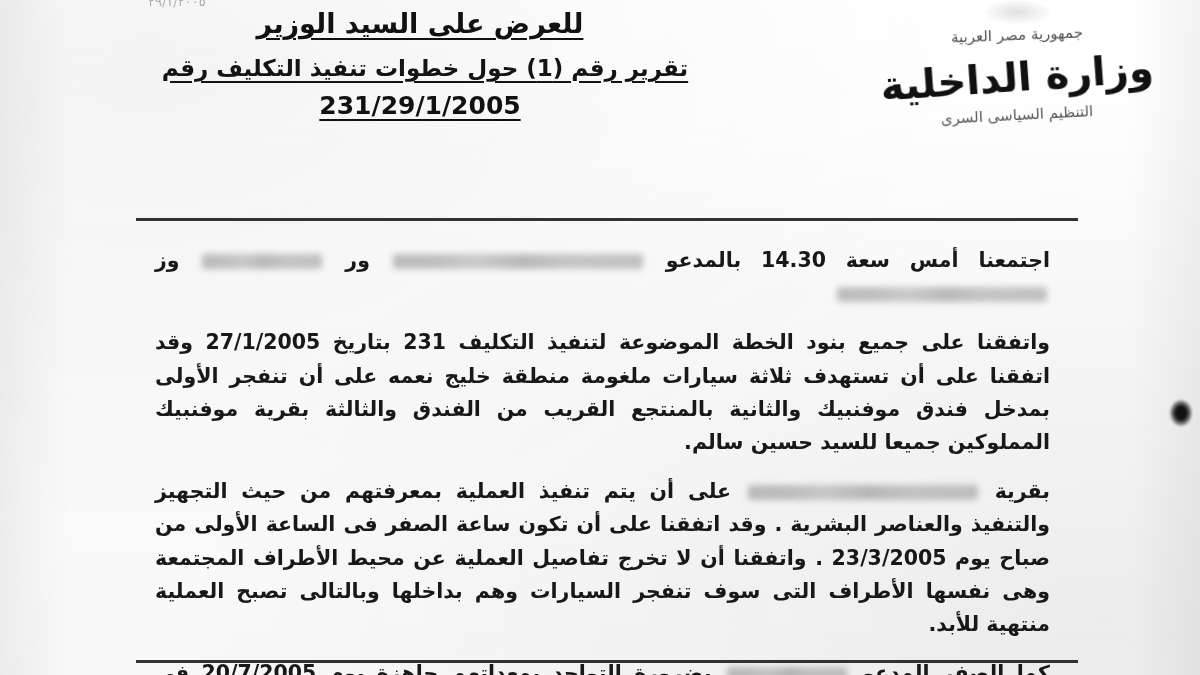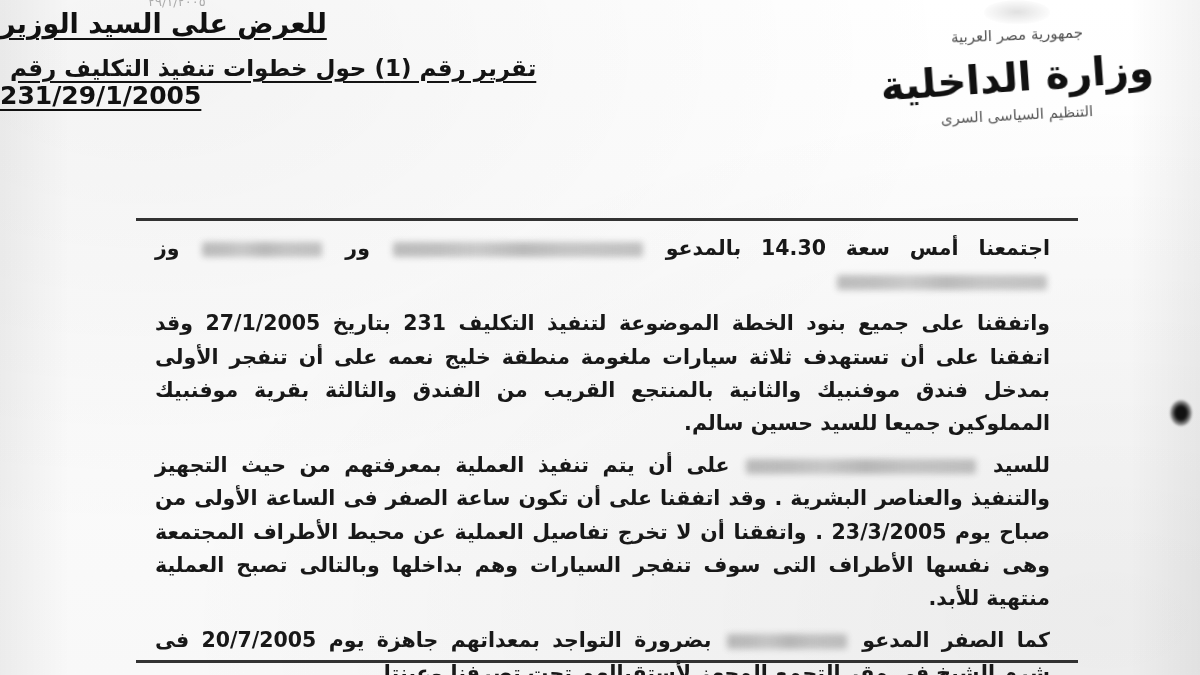--- a/index.html
+++ b/index.html
@@ -97,21 +97,21 @@
     transform: rotate(-3deg);
     filter: blur(0.4px);
   }
 
   
   .title-block {
     position: absolute;
     top: 8px;
     left: 0;
     right: 360px;
-    text-align: left;
+    text-align: center;
     direction: rtl;
   }
   .title-main {
     font-size: 27px;
     font-weight: bold;
     color: #111;
     text-decoration: underline;
     text-underline-offset: 5px;
     text-decoration-thickness: 2px;
     letter-spacing: 0.5px;
@@ -122,20 +122,21 @@
     font-size: 23px;
     font-weight: bold;
     color: #141414;
     text-decoration: underline;
     text-underline-offset: 5px;
     letter-spacing: 0.3px;
     filter: blur(0.2px);
     padding-left: 10px;
   }
   .title-num {
+    margin-top: 10px;
     font-size: 25px;
     font-weight: bold;
     color: #111;
     text-decoration: underline;
     text-underline-offset: 5px;
     direction: ltr;
     unicode-bidi: isolate;
     filter: blur(0.2px);
   }
 
@@ -158,21 +159,21 @@
     right: 150px;
     left: 155px;
     direction: rtl;
     text-align: justify;
     font-size: 20.5px;
     line-height: 1.62;
     color: #181818;
     font-weight: bold;
     filter: blur(0.15px);
   }
-  .para { margin: 4px 0 9px 0; }
+  .para { margin: 16px 0 9px 0; }
   .para.tight { margin-bottom: 0; }
 
   
   .redact {
     display: inline-block;
     vertical-align: middle;
     background: linear-gradient(90deg,
       rgba(120,120,120,0.55) 0%,
       rgba(90,90,90,0.42) 18%,
       rgba(140,140,140,0.5) 34%,
@@ -250,21 +251,21 @@
       <span class="redact w1"></span>
       <span>ور</span>
       <span class="redact w2"></span>
       <span>وز</span>
       <span class="redact w3"></span>
     </p>
 
     <p class="para">واتفقنا على جميع بنود الخطة الموضوعة لتنفيذ التكليف 231 بتاريخ 27/1/2005 وقد اتفقنا على أن تستهدف ثلاثة سيارات ملغومة منطقة خليج نعمه على أن تنفجر الأولى بمدخل فندق موفنبيك والثانية بالمنتجع القريب من الفندق والثالثة بقرية موفنبيك المملوكين جميعا للسيد حسين سالم.</p>
 
     <p class="para">
-      <span>للسيد</span>
+      <span>بقرية</span>
       <span class="redact w4"></span>
       <span>على أن يتم تنفيذ العملية بمعرفتهم من حيث التجهيز والتنفيذ والعناصر البشرية . وقد اتفقنا على أن تكون ساعة الصفر فى الساعة الأولى من صباح يوم 23/3/2005 . واتفقنا أن لا تخرج تفاصيل العملية عن محيط الأطراف المجتمعة وهى نفسها الأطراف التى سوف تنفجر السيارات وهم بداخلها وبالتالى تصبح العملية منتهية للأبد.</span>
     </p>
 
     <p class="para tight">
       <span>كما الصفر المدعو</span>
       <span class="redact w5"></span>
       <span>بضرورة التواجد بمعداتهم جاهزة يوم 20/7/2005 فى شرم الشيخ فى مقر التجمع المجهز لأستقبالهم تحت تصرفنا وعينتا.</span>
     </p>
 

